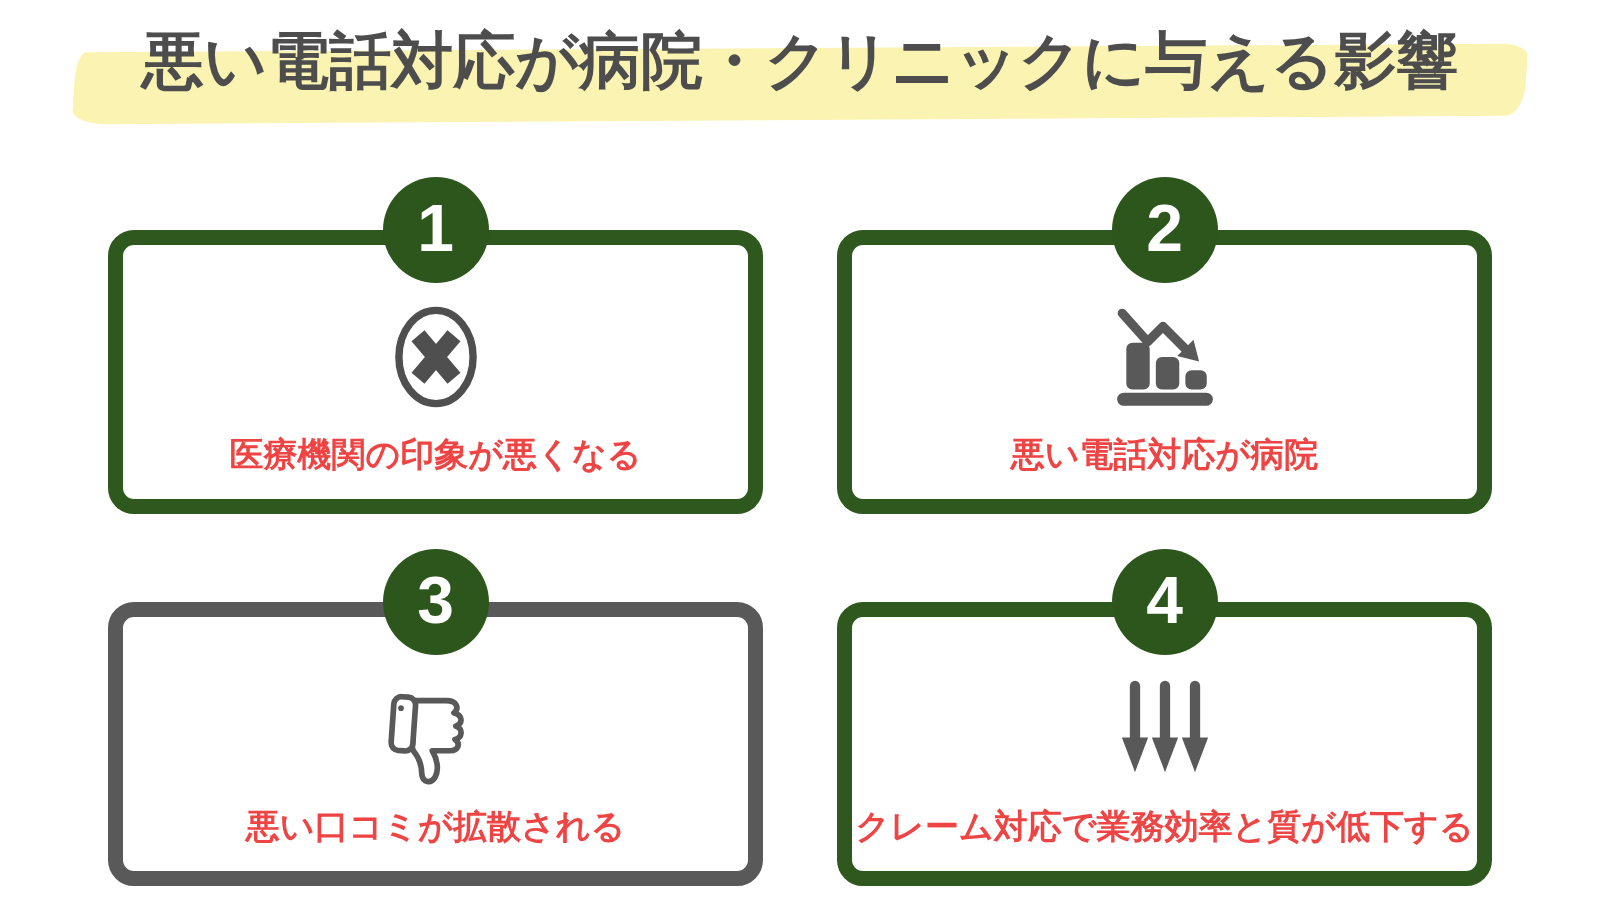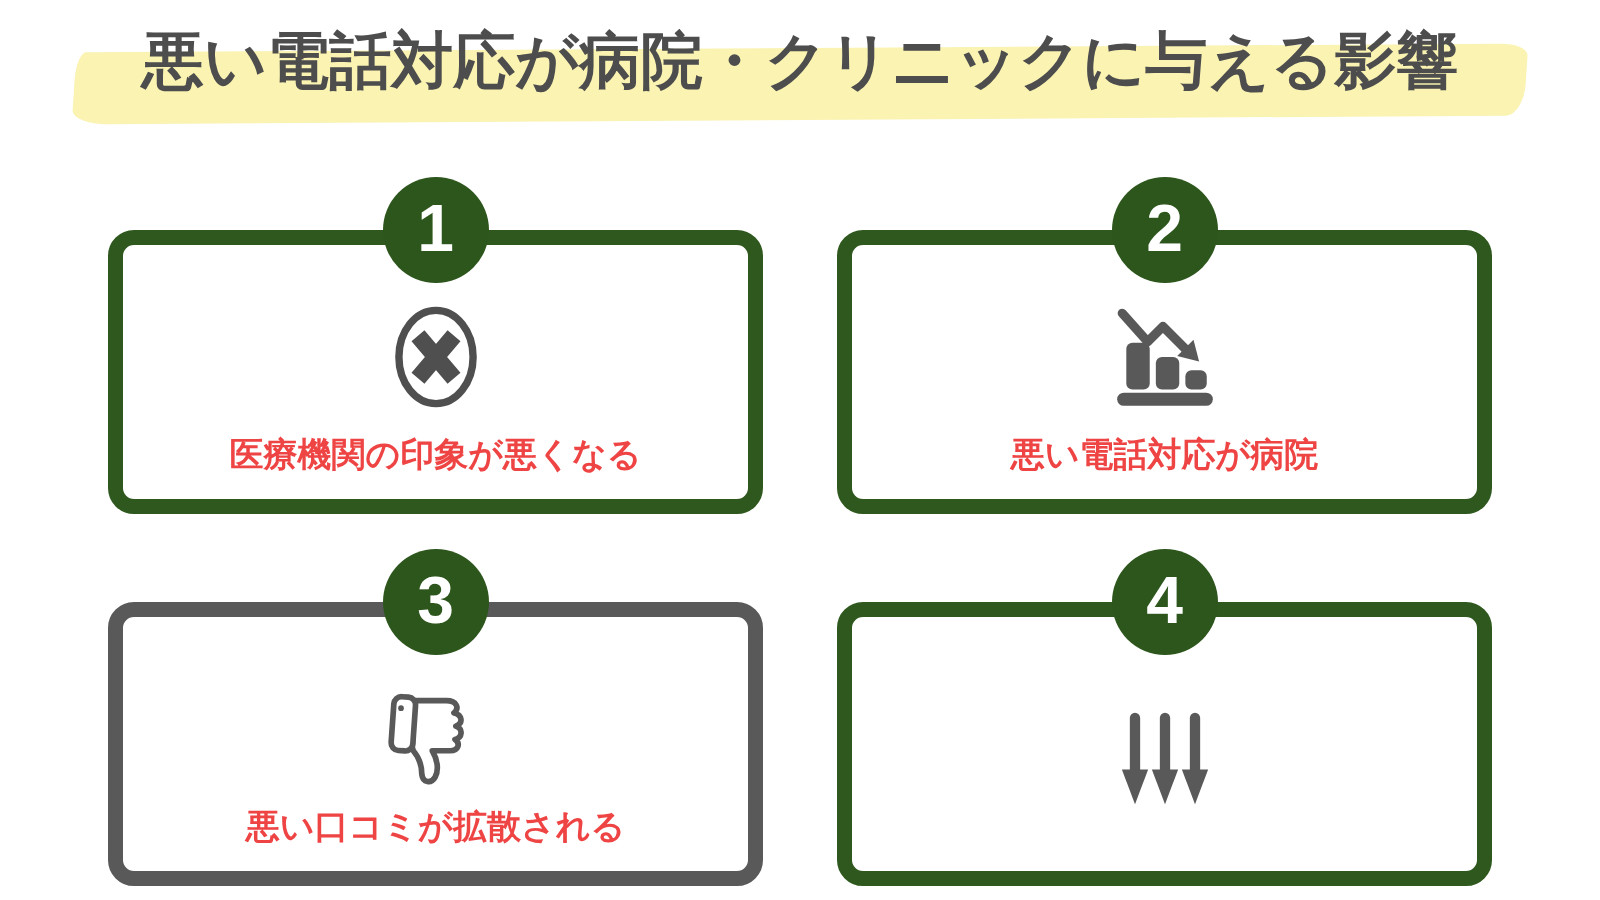--- a/index.html
+++ b/index.html
@@ -183,16 +183,17 @@
             <line x1="48" y1="9" x2="48" y2="66"></line>
             <line x1="80" y1="9" x2="80" y2="66"></line>
           </g>
           <g fill="#595959">
             <polygon points="2,64 30,64 16,101"></polygon>
             <polygon points="34,64 62,64 48,101"></polygon>
             <polygon points="66,64 94,64 80,101"></polygon>
           </g>
         </svg>
       </div>
+      <p class="card-label">クレーム対応で業務効率と質が低下する</p>
     </section>
 
   </main>
 </div>
 
 </body></html>

